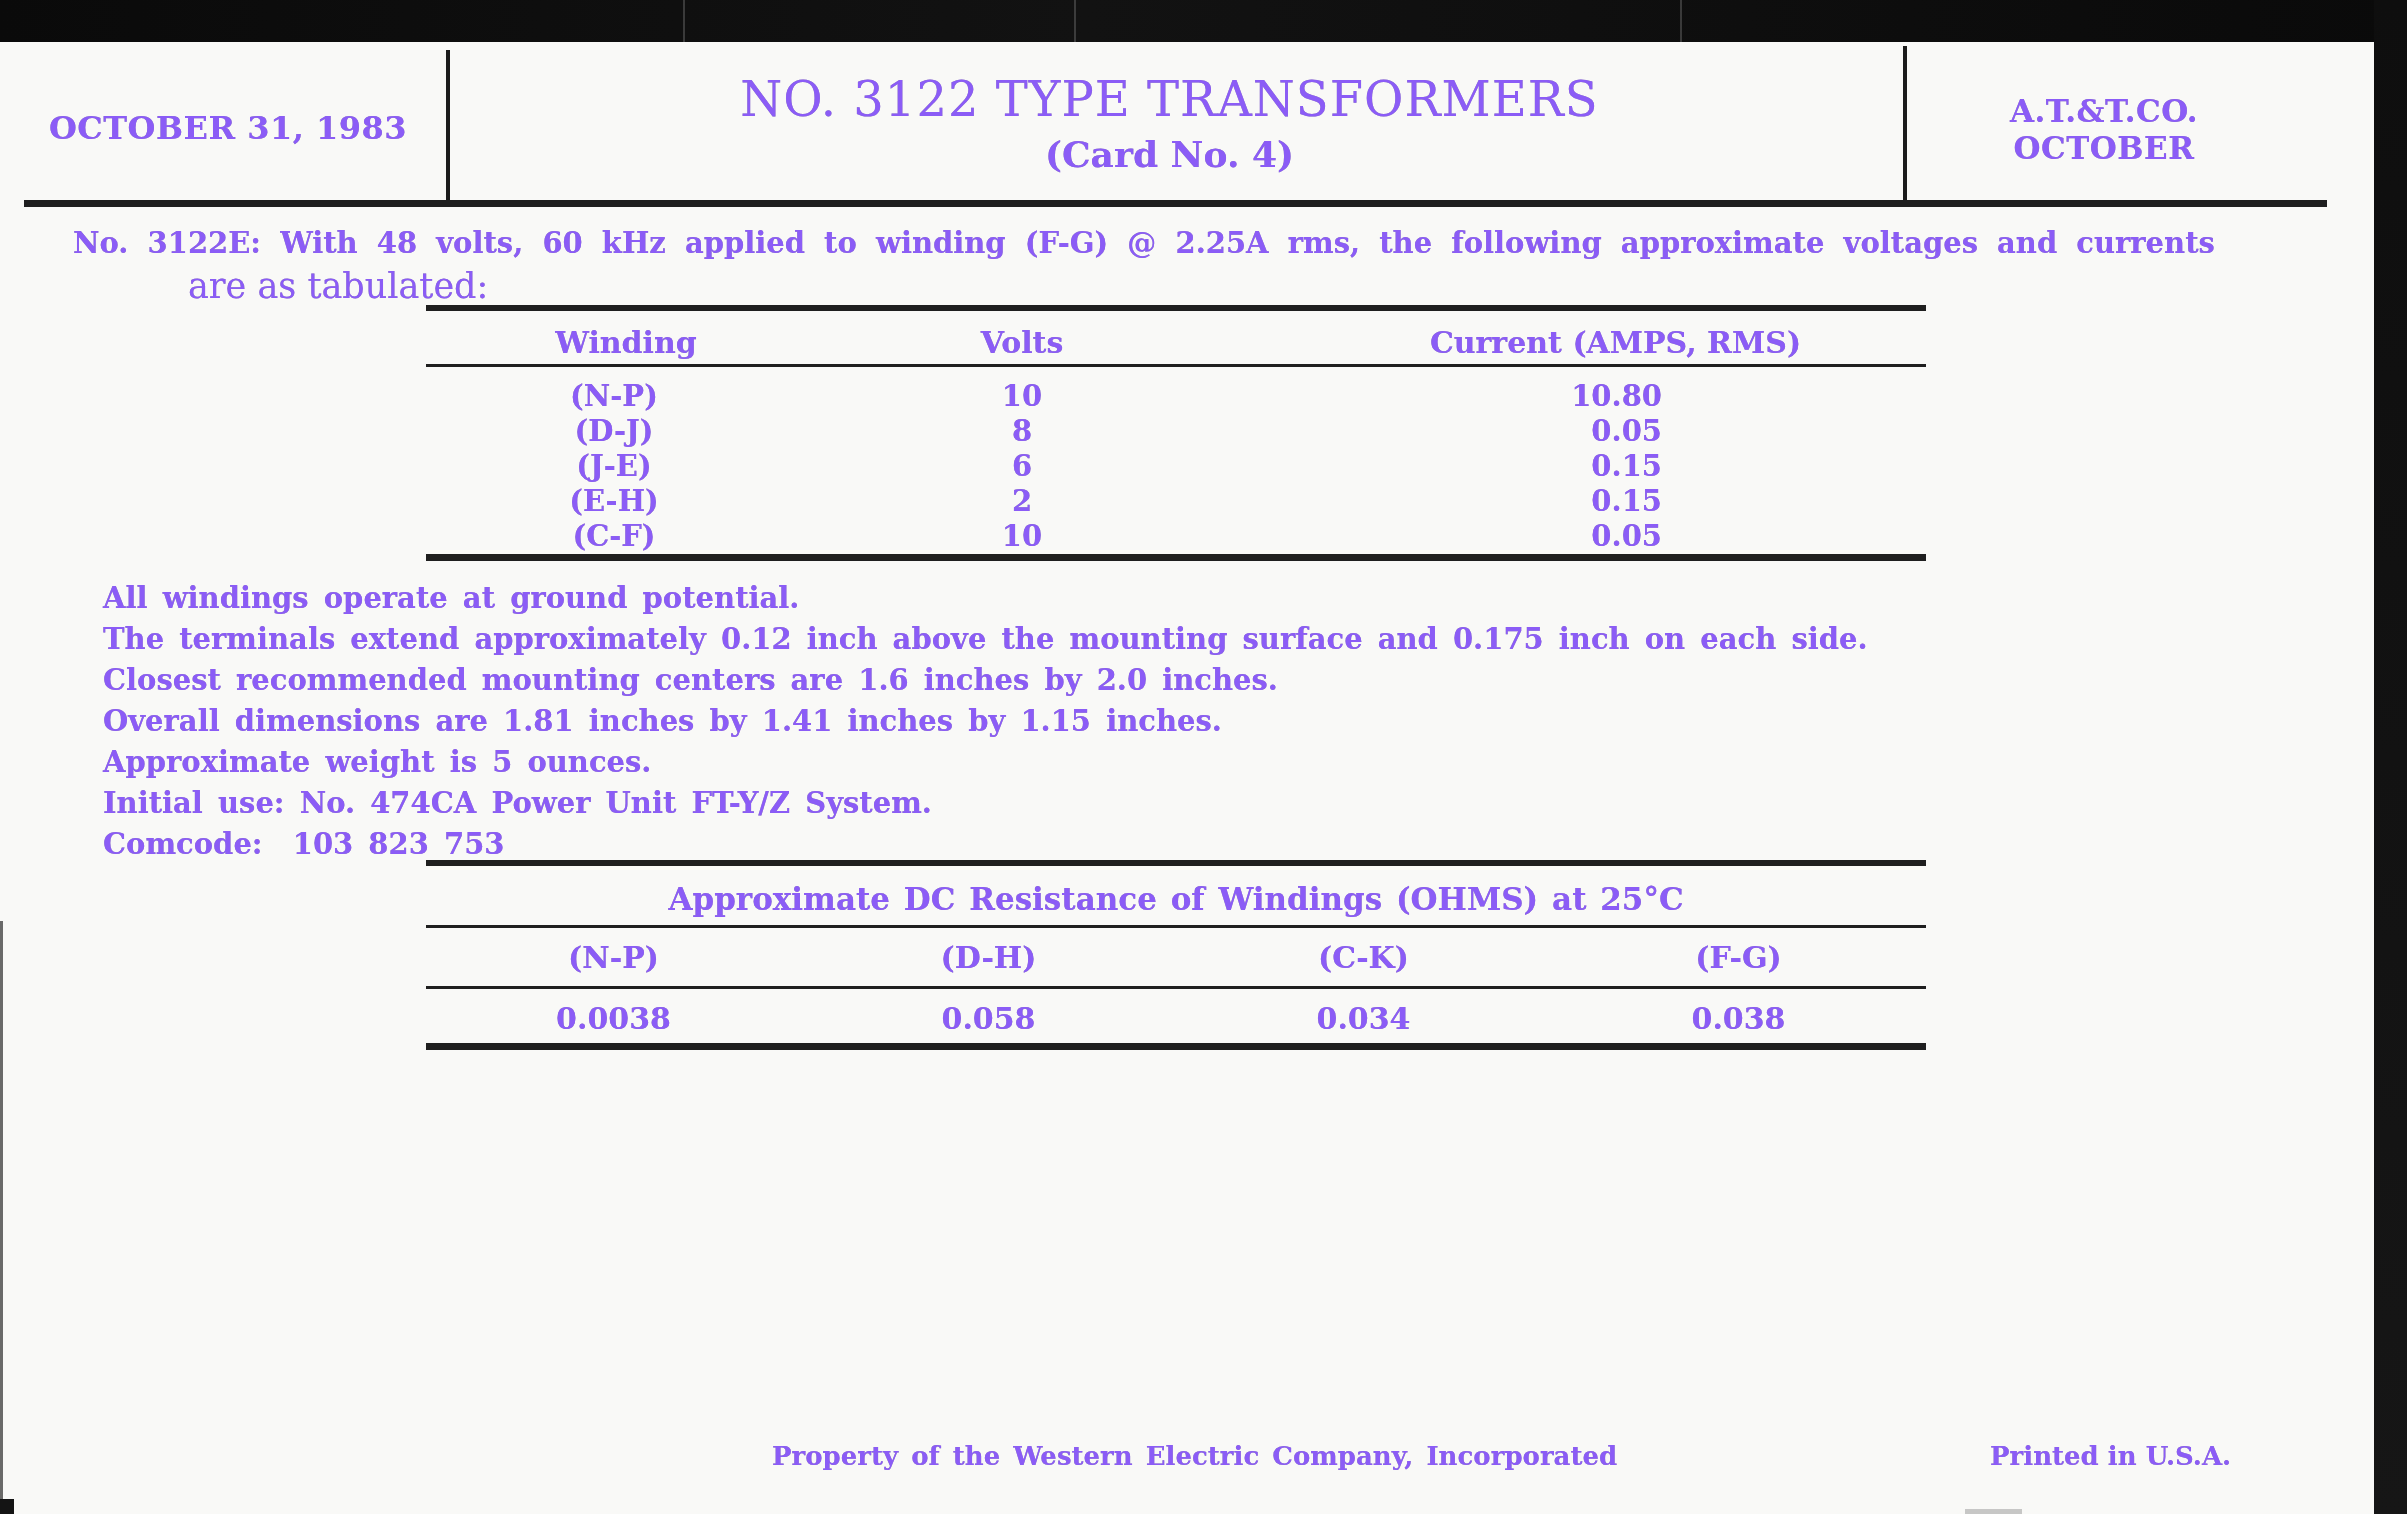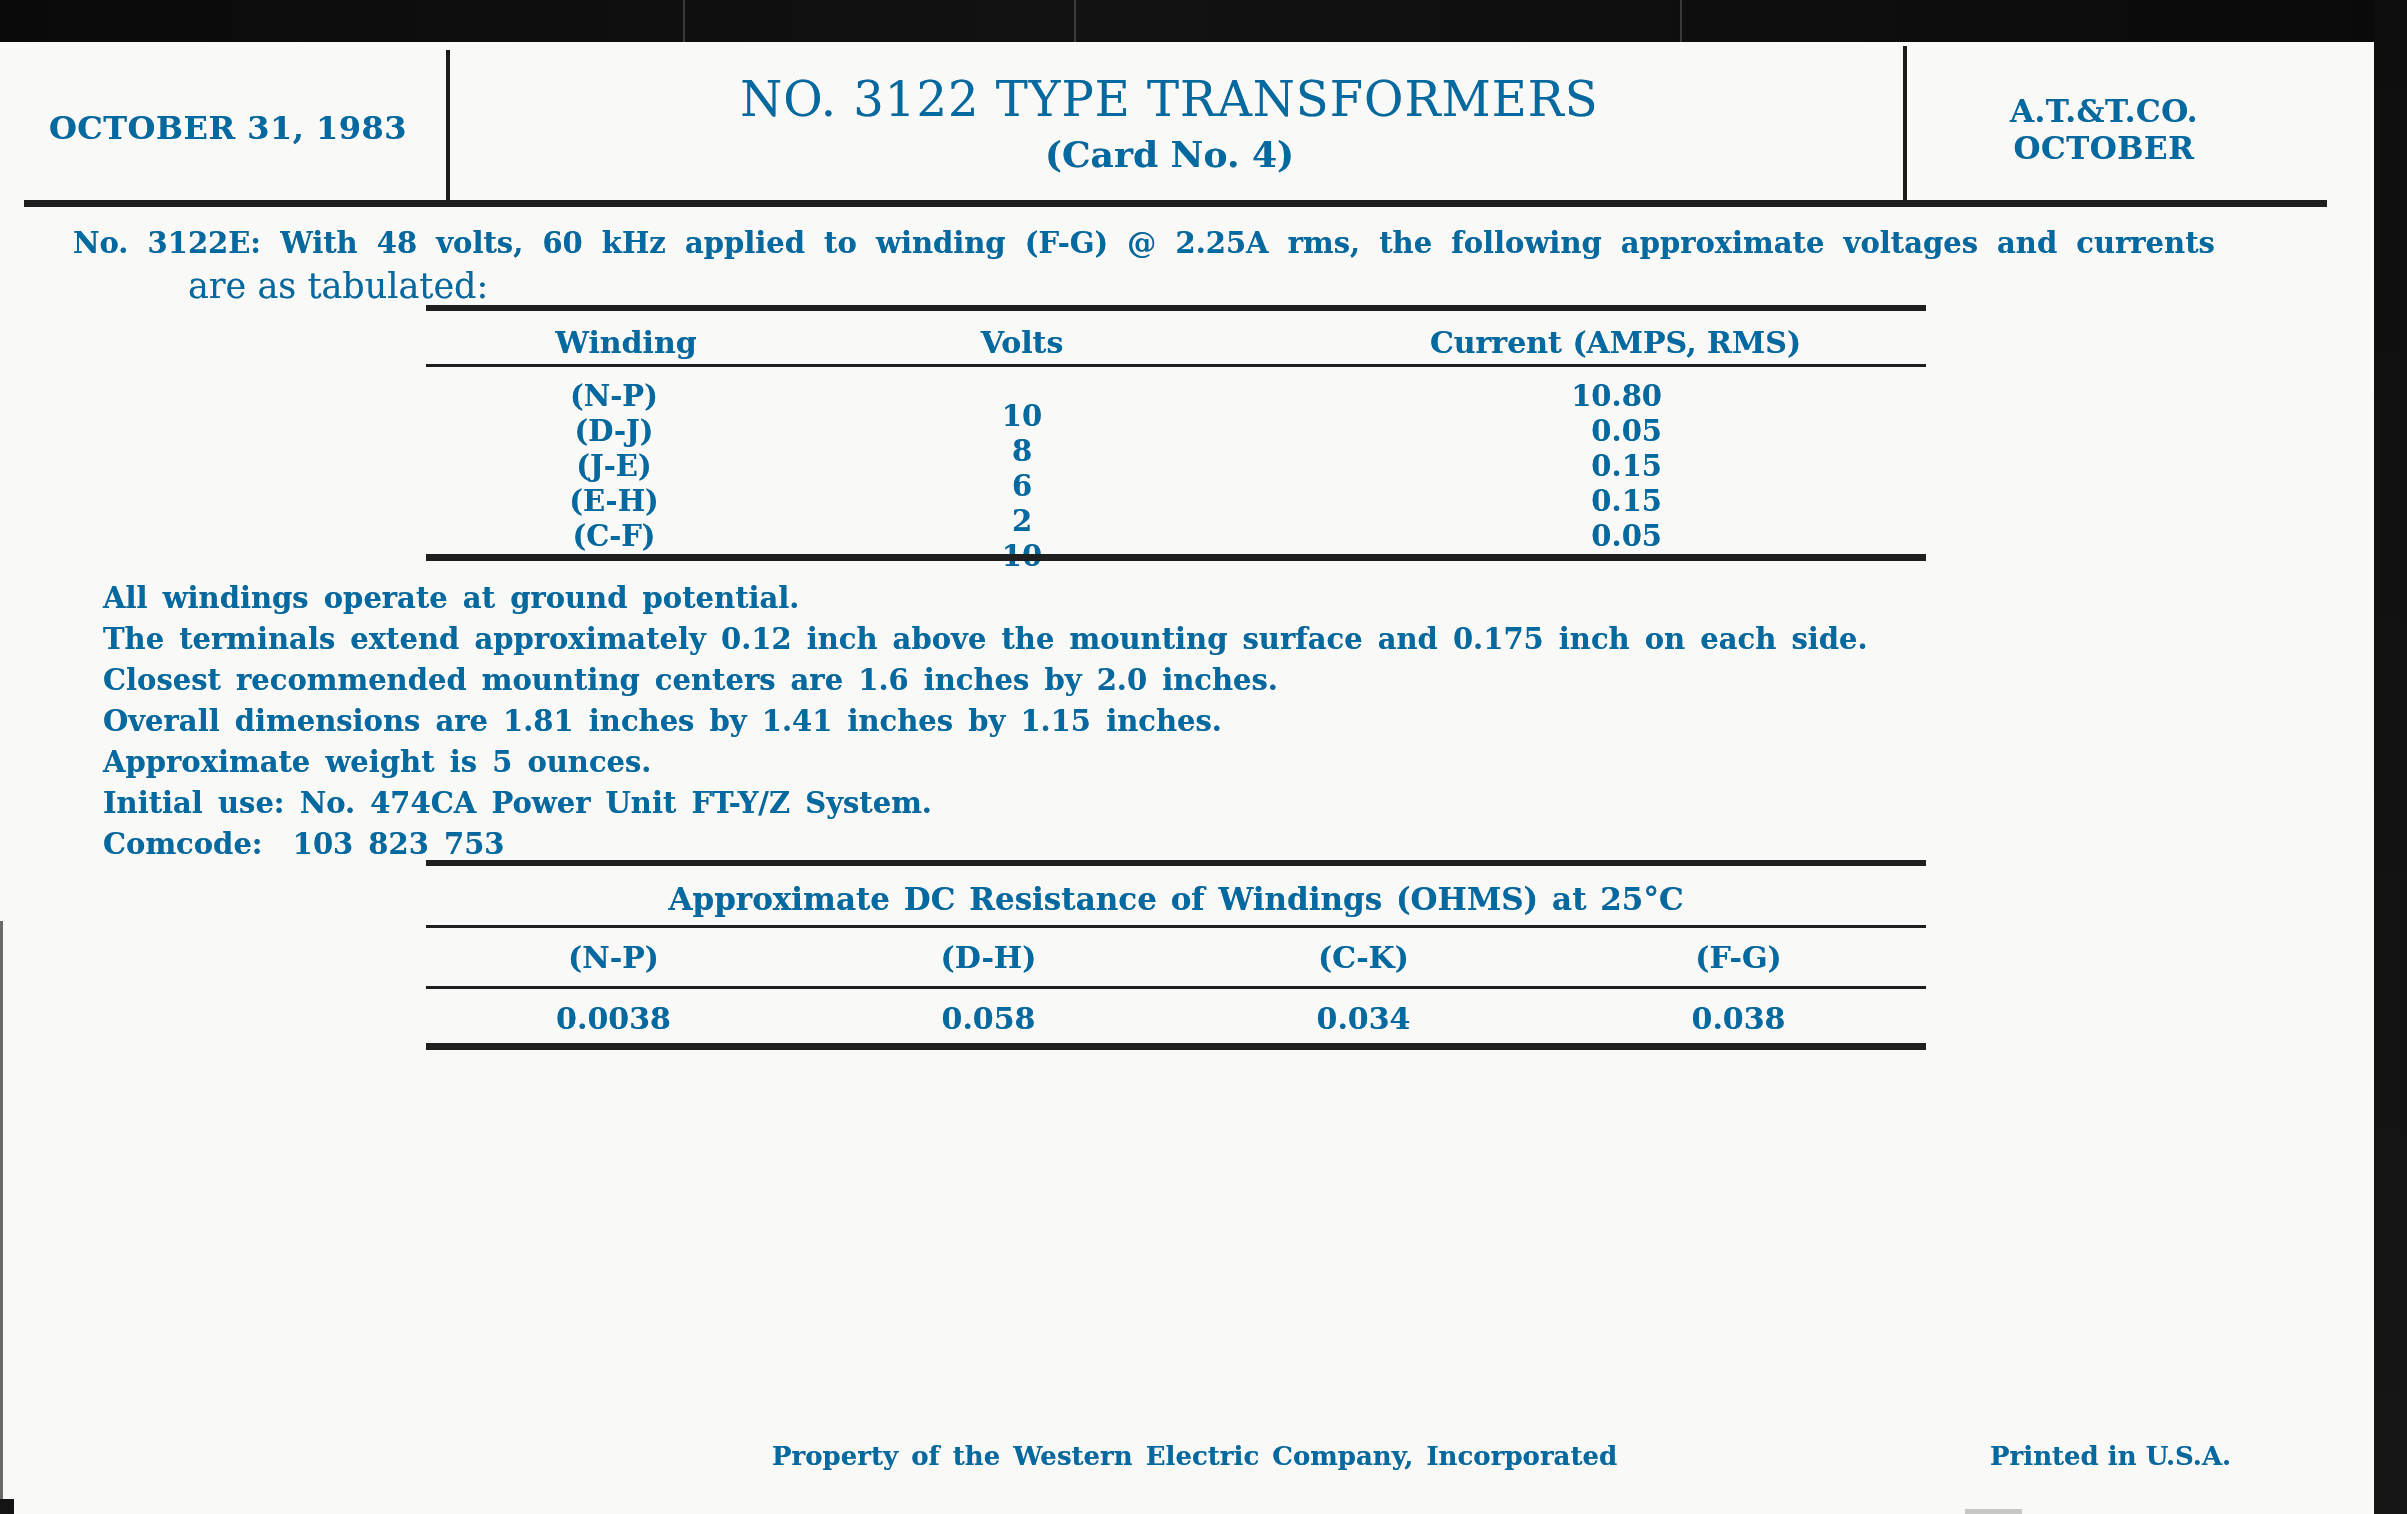--- a/index.html
+++ b/index.html
@@ -2,21 +2,21 @@
 <html><head>
 <meta charset="utf-8">
 <style>
   html, body { margin: 0; padding: 0; background: #e9e9e6; }
   .page {
     position: relative;
     width: 2408px;
     height: 1515px;
     background: #f9f9f7;
     font-family: "DejaVu Serif", serif;
-    color: #0369a1;
+    color: #8b5cf6;
     overflow: hidden;
   }
   .ink { text-shadow: 0 0 0.5px rgba(0,0,0,.35); }
 
   
   .band-top { position: absolute; left: 0; top: 0; width: 2408px; height: 42px;
               background: linear-gradient(90deg,#0a0a0a 0%,#121212 45%,#0a0a0a 100%); }
   .streak { position: absolute; top: 0; width: 2px; height: 42px; background: rgba(255,255,255,.18); }
   .band-right { position: absolute; left: 2374px; top: 0; width: 34px; height: 1515px;
                 background: linear-gradient(180deg,#0e0e0e,#161616); }
@@ -52,21 +52,21 @@
   .t1-rule-mid    { left: 426px; top: 364px; width: 1500px; height: 3px; }
   .t1-rule-bottom { left: 426px; top: 554px; width: 1500px; height: 7px; }
   .t1-headers { position: absolute; left: 0; top: 325px; width: 2408px; height: 40px;
                 font-size: 30px; font-weight: 700; padding-left: 33px; }
   .t1-h-winding { position: absolute; left: 527px; width: 198px; text-align: center; }
   .t1-h-volts   { position: absolute; left: 923px; width: 198px; text-align: center; }
   .t1-h-current { position: absolute; left: 1378px; width: 475px; text-align: center; }
   .t1-body { position: absolute; left: 0; top: 379px; width: 2408px; }
   .t1-row { position: relative; height: 35px; font-size: 29px; font-weight: 700; line-height: 35px; }
   .t1-c-winding { position: absolute; left: 515px; width: 198px; text-align: center; }
-  .t1-c-volts   { position: absolute; left: 933px; width: 178px; text-align: center; margin-top: 20px; }
+  .t1-c-volts   { position: absolute; left: 933px; width: 178px; text-align: center; }
   .t1-c-current { position: absolute; left: 1416px; width: 246px; text-align: right; }
 
   
   .notes { position: absolute; left: 103px; top: 578px; width: 2237px; }
   .note { font-size: 29px; font-weight: 700; line-height: 41px; word-spacing: 5px; white-space: pre-wrap; }
 
   
   .t2-rule-top    { left: 426px; top: 860px;  width: 1500px; height: 6px; }
   .t2-rule-a      { left: 426px; top: 925px;  width: 1500px; height: 3px; }
   .t2-rule-b      { left: 426px; top: 986px;  width: 1500px; height: 3px; }

